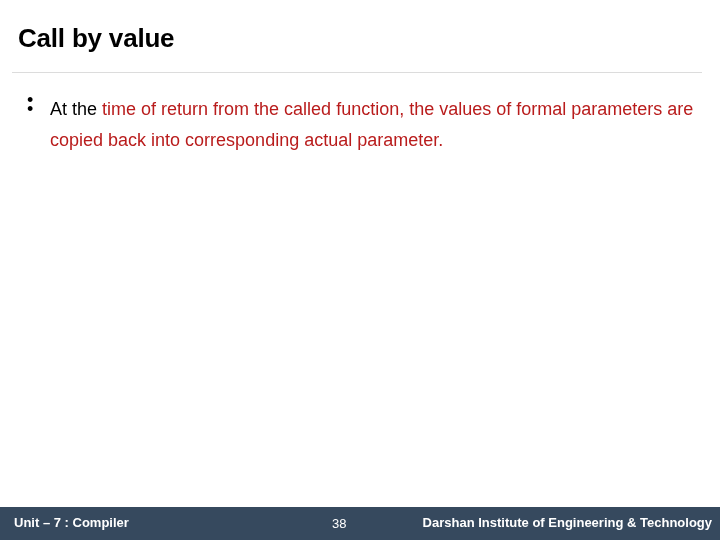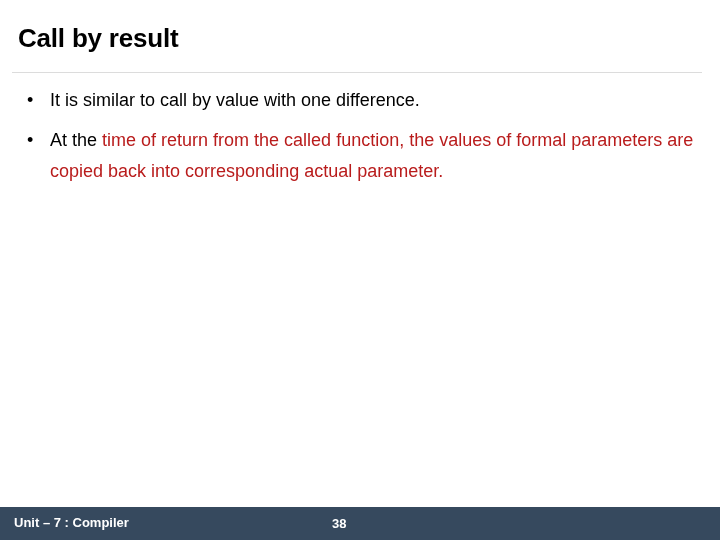--- a/index.html
+++ b/index.html
@@ -86,54 +86,54 @@
     font-size: 13px;
     font-weight: bold;
     color: #ffffff;
     white-space: nowrap;
   }
   .footer-page {
     position: absolute;
     left: 332px;
     top: 9px;
     font-size: 13px;
-    font-weight: bold;
+    font-weight: normal;
     color: #ffffff;
   }
   .footer-right {
     position: absolute;
     right: 8px;
     top: 8px;
     font-size: 13px;
     font-weight: bold;
     color: #ffffff;
     white-space: nowrap;
   }
 </style>
 </head>
 <body>
 
 <div class="slide">
 
-  <div class="slide-title">Call by result</div>
+  <div class="slide-title">Call by value</div>
 
   <div class="title-divider"></div>
 
   <div class="body-content">
 
     <div class="bullet-item">
       <span class="bullet-marker">•</span>
-      <span>It is similar to call by value with one difference.</span>
     </div>
 
     <div class="bullet-item">
       <span class="bullet-marker">•</span>
       <span>At the </span><span class="text-red">time of return from the called function, the values of formal parameters are copied back into corresponding actual parameter.</span>
     </div>
 
   </div>
 
   <div class="footer-bar">
     <span class="footer-left">Unit – 7 : Compiler</span>
     <span class="footer-page">38</span>
+    <span class="footer-right">Darshan Institute of Engineering &amp; Technology</span>
   </div>
 
 </div>
 
 </body></html>

